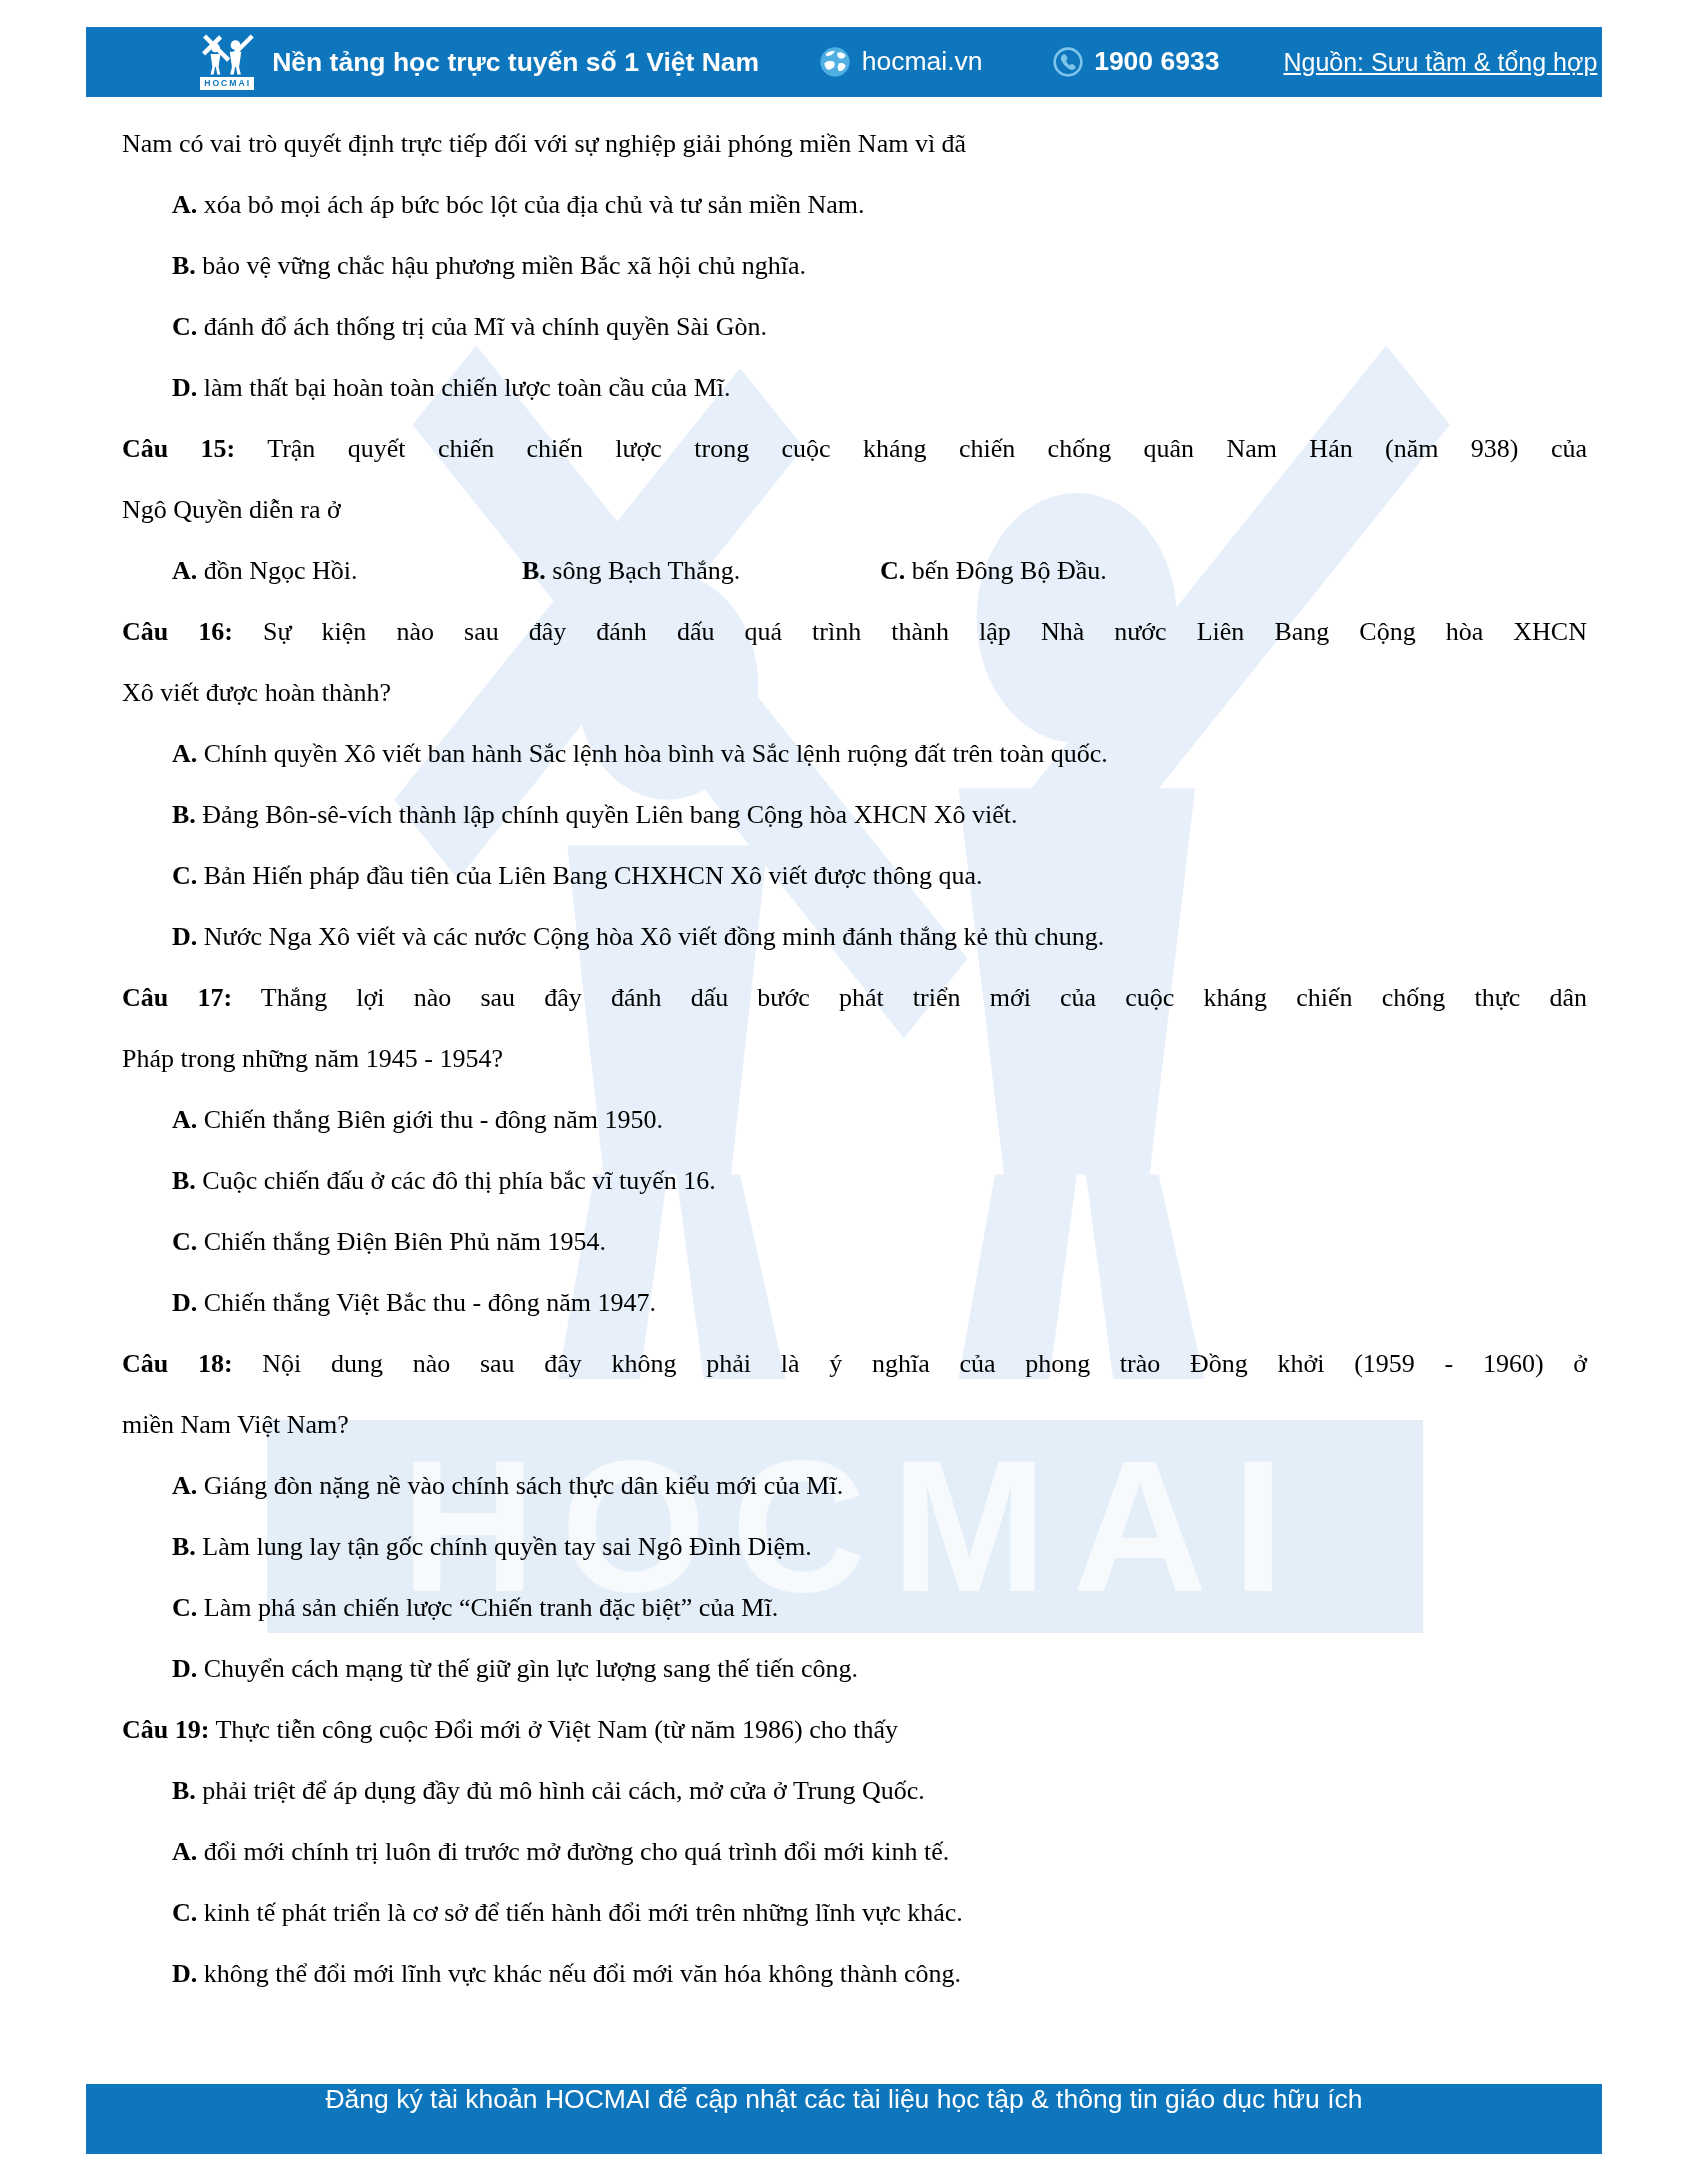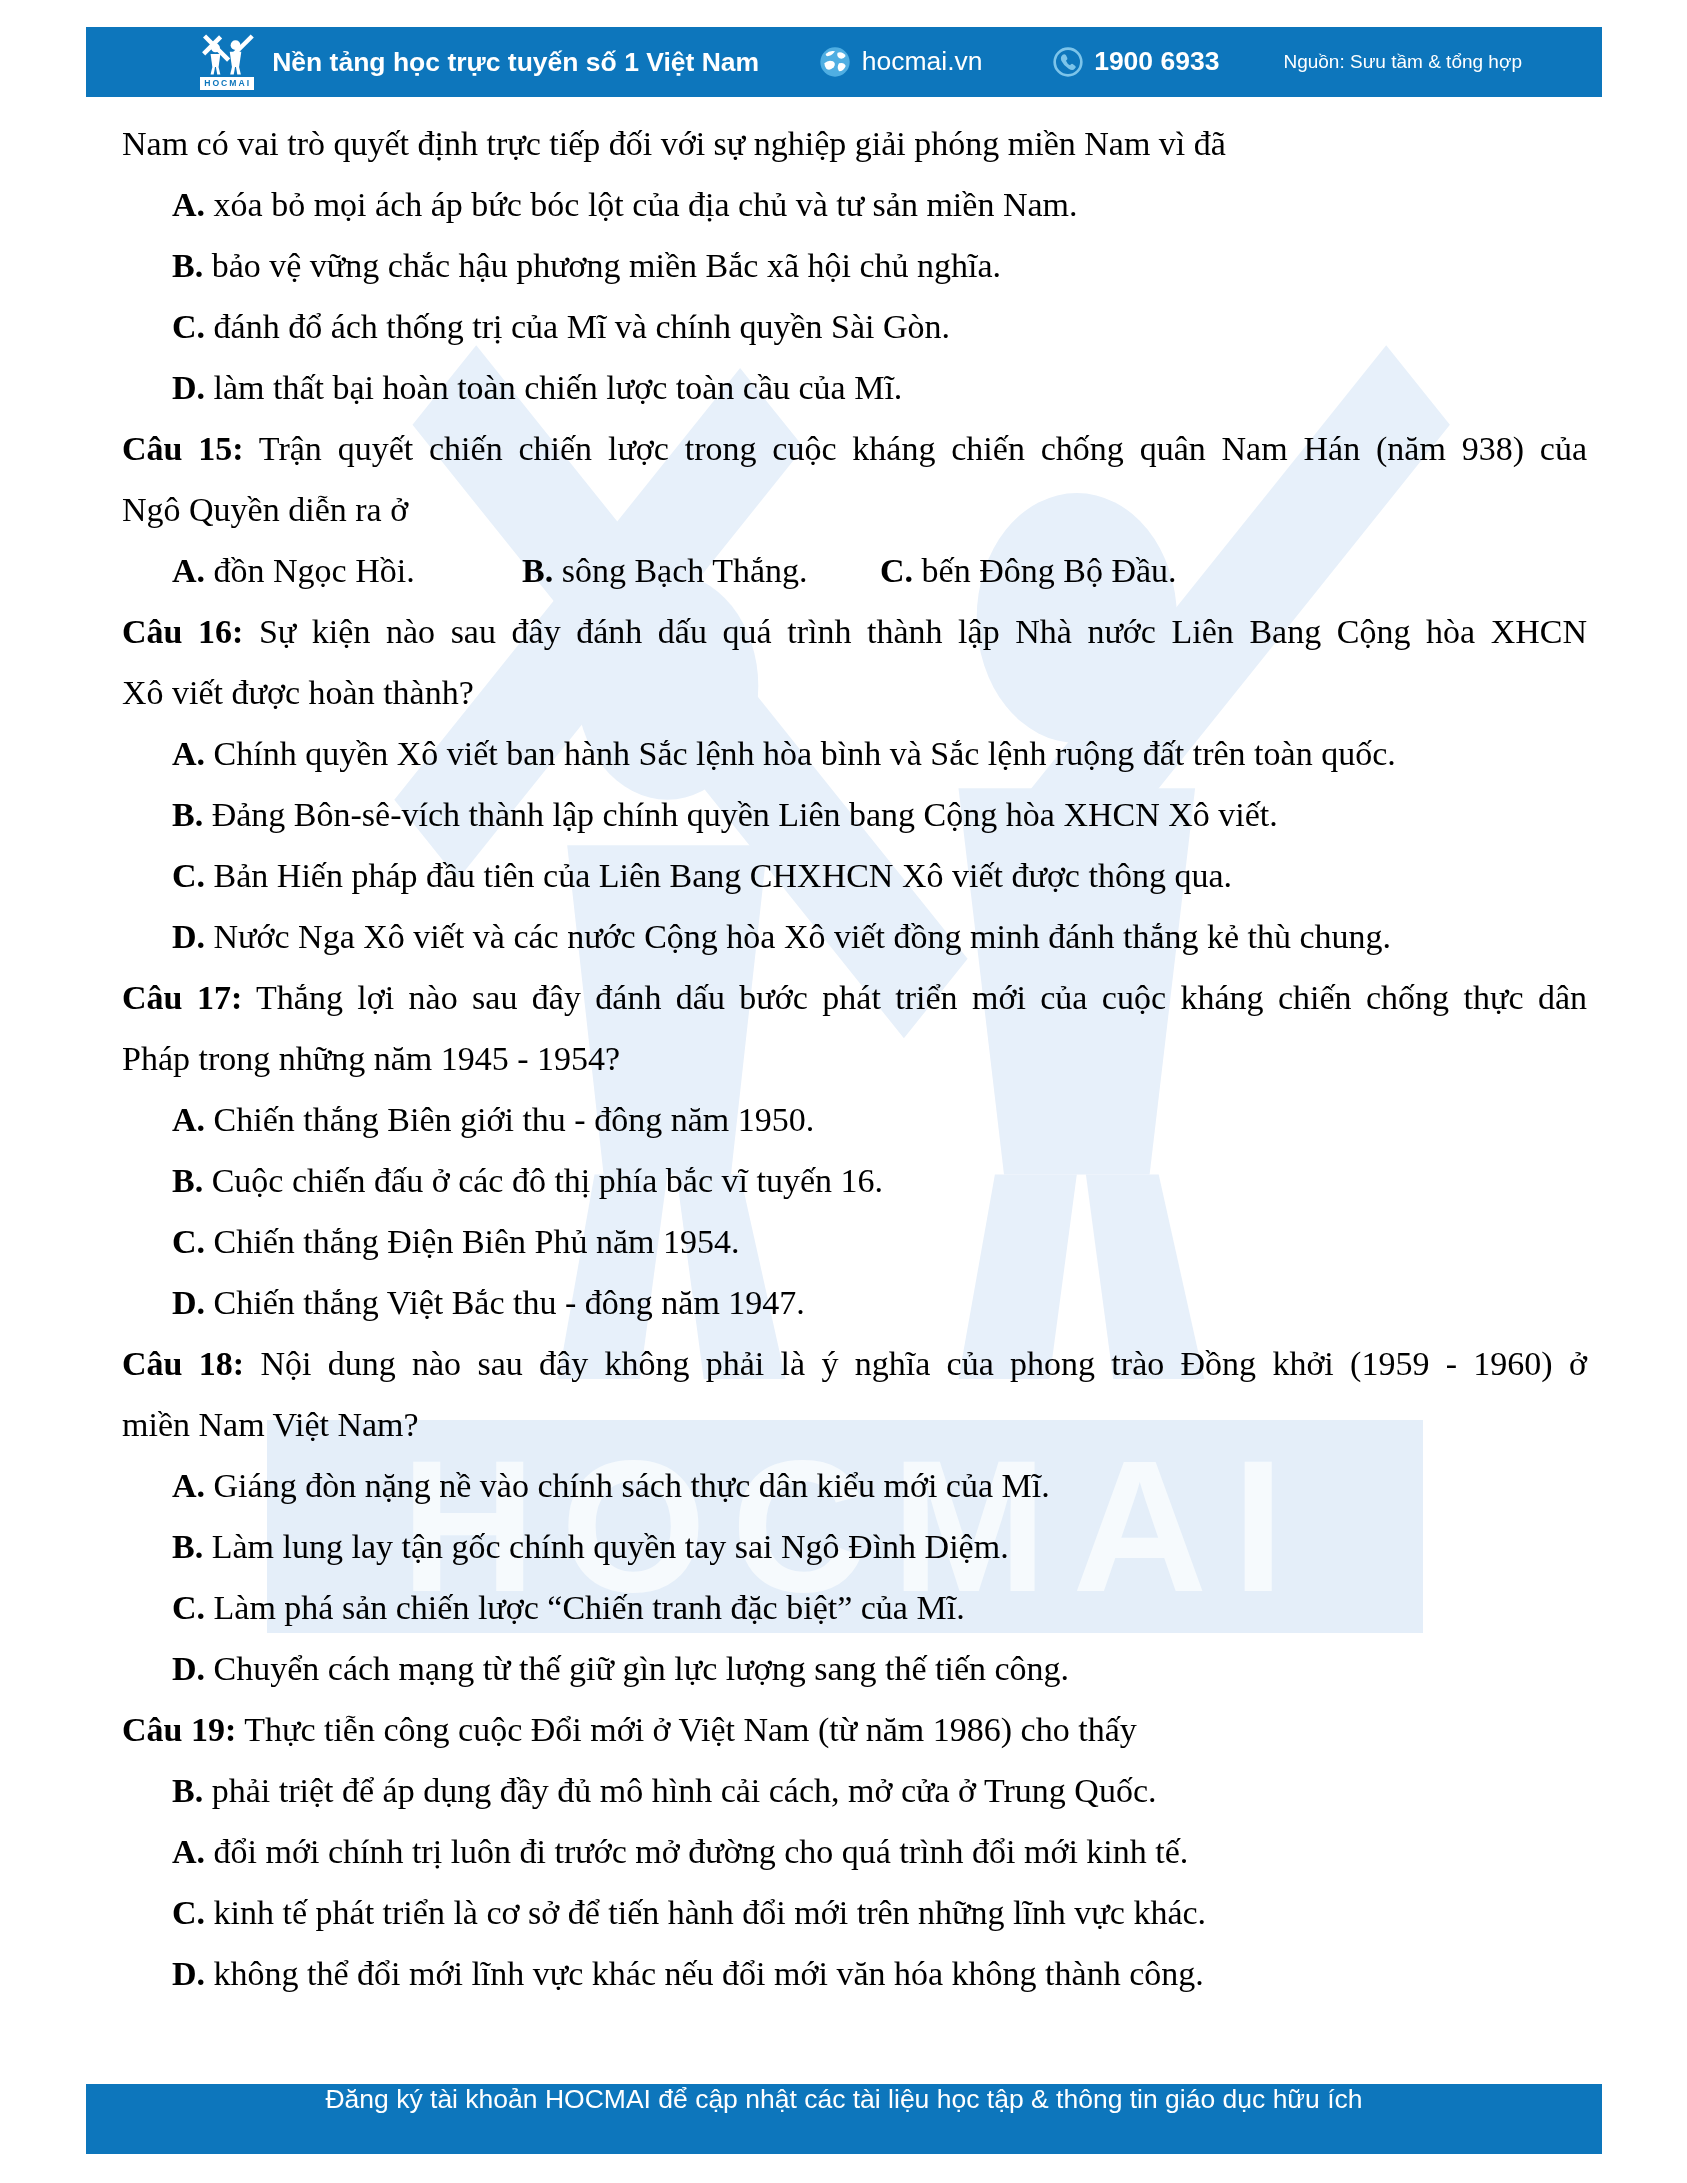--- a/index.html
+++ b/index.html
@@ -13,35 +13,35 @@
   .bar.bottom { top:2084px; display:flex; align-items:flex-start; justify-content:center; font-size:26.5px; }
 
   .logo { margin-left:109px; display:flex; flex-direction:column; align-items:center; width:64px; flex:0 0 auto; }
   .logo svg { width:57px; height:41px; display:block; }
   .logo-box { margin-top:1.3px; background:#ffffff; color:#0d76bc; font-weight:bold; font-size:8.6px;
               letter-spacing:2px; line-height:1; padding:2.6px 3.3px 2px 4.6px; }
   .tagline { margin-left:13.2px; font-size:26.5px; white-space:nowrap;font-weight:bold; }
   .hitem { display:flex; align-items:flex-start; gap:10.6px; font-size:26.5px; white-space:nowrap; }
   .hitem.site  { margin-left:60px; }
   .hitem.phone { margin-left:69px;font-weight:bold; }
-  .source { margin-left:64px; font-size:19px; white-space:nowrap; }
+  .source { margin-left:64px; font-size:25px; white-space:nowrap;text-decoration:underline; }
   .hicon { width:32px; height:32px; display:block; }
 
   
   .wm-figure { position:absolute; left:367px; top:334px; width:1092px; height:1045px; z-index:1; }
   .wm-figure svg { width:100%; height:100%; }
   .wm-box { position:absolute; left:267px; top:1420px; width:1156px; height:213px; background:#e4eef9;
             z-index:1; display:flex; align-items:center; justify-content:center; }
   .wm-text { font-family:"Liberation Sans", sans-serif; font-weight:bold; font-size:187px;
              letter-spacing:25px; color:#f6fafd; padding-left:20px; }
 
   
   .content { position:absolute; left:122px; top:113px; width:1465px; z-index:2;
              font-family:"Liberation Serif", serif; color:#000000; }
-  .line { position:relative; height:61px; line-height:61px; font-size:34px; white-space:nowrap; }
+  .line { position:relative; height:61px; line-height:61px; font-size:26px; white-space:nowrap; }
   .line b { font-weight:bold; }
   .line.stem-full { white-space:normal; text-align:justify; text-align-last:justify; }
   .line.opt { padding-left:50px; }
   .line.orow .ocell { position:absolute; top:0; }
   .line.orow .c0 { left:50px; }
   .line.orow .c1 { left:400px; }
   .line.orow .c2 { left:758px; }
   .line.orow .c3 { left:1108px; }
 </style>
 </head>

